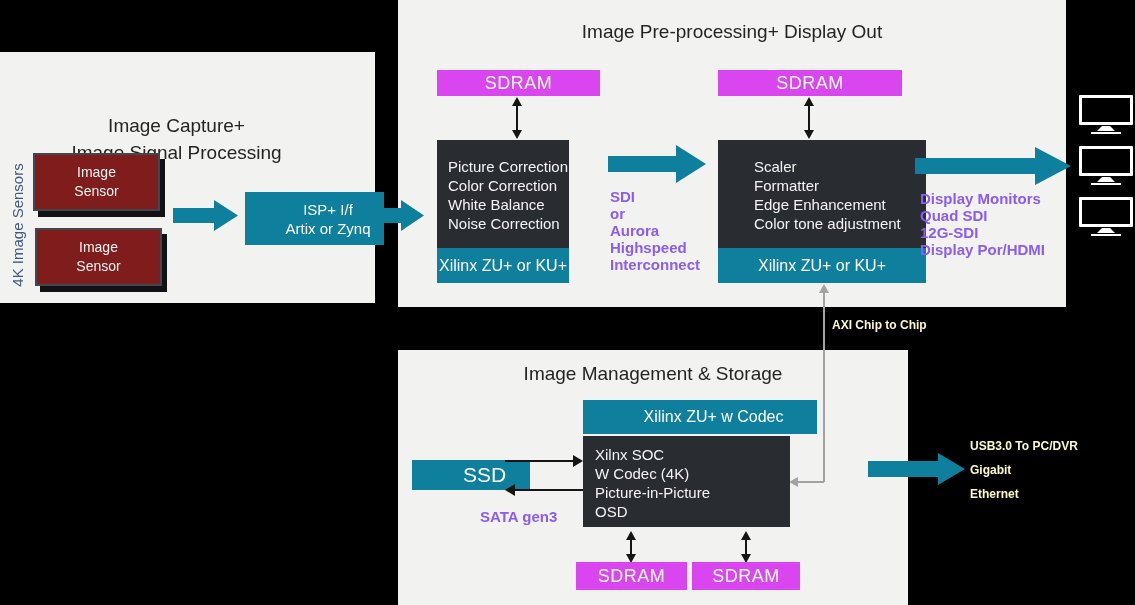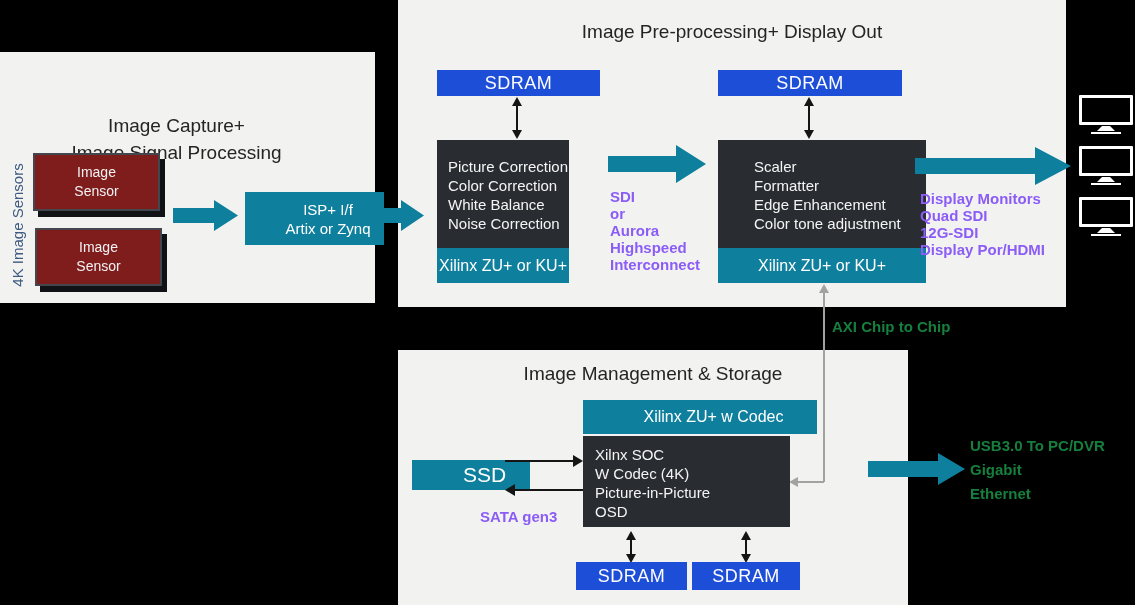--- a/index.html
+++ b/index.html
@@ -6,21 +6,21 @@
   .stage { position:relative; width:1135px; height:605px; background:#000;
            font-family:"Liberation Sans", sans-serif; overflow:hidden; }
   .abs { position:absolute; }
   .panel { position:absolute; background:#f2f3f1; }
   .sec-title { color:#242424; font-size:19px; line-height:27px; text-align:center;
                font-weight:500; white-space:pre-line; }
   .darkbox { position:absolute; background:#292c31; color:#f4f4f4; }
   .darkbox .body { font-size:15px; line-height:19px; white-space:pre-line; }
   .chipstrip { background:#0e7f9c; color:#fff; font-size:16px; display:flex;
                align-items:center; justify-content:center; }
-  .graybox { position:absolute; background:#1d4ed8; color:#fdfdfd; display:flex;
+  .graybox { position:absolute; background:#d946ef; color:#fdfdfd; display:flex;
              align-items:center; justify-content:center; font-size:18px; letter-spacing:0.5px; }
   .tealbox { position:absolute; background:#0e7f9c; color:#fff; display:flex;
              flex-direction:column; align-items:center; justify-content:center;padding-left:27px; }
   .sensorbox { position:absolute; background:#7f1d1d; border:2px solid #43464c;
                box-shadow:5px 6px 0 #101215; color:#f2f2f2; display:flex;
                align-items:center; justify-content:center; text-align:center;
                font-size:14px; line-height:19px; white-space:pre-line; }
   .note { position:absolute; color:#8b5cf6; font-size:15px; line-height:17px; white-space:pre-line;font-weight:bold; }
   .vlabel { position:absolute; color:#3e5a80; font-size:15px; font-weight:500; white-space:nowrap;
             transform:translate(-50%,-50%) rotate(-90deg); }
@@ -47,21 +47,21 @@
     border-left:5px solid transparent; border-right:5px solid transparent; border-bottom:9px solid #a2a2a2; }
   .axi-left { position:absolute; width:0; height:0;
     border-top:5px solid transparent; border-bottom:5px solid transparent; border-right:9px solid #a2a2a2; }
   
   .monitor { position:absolute; width:56px; }
   .monitor .screen { width:48px; height:24px; border:3px solid #fff; background:#000;
                      border-radius:1px; margin:0 auto; }
   .monitor .neck { width:8px; height:0; border-left:5px solid transparent; border-right:5px solid transparent;
                    border-bottom:5px solid #fff; margin:1px auto 0; }
   .monitor .base { width:30px; height:2px; background:#fff; margin:1px auto 0; }
-  .wnote { position:absolute; color:#15803d; font-weight:700; font-size:15px; white-space:pre-line; }
+  .wnote { position:absolute; color:#fef9c3; font-weight:700; font-size:12px; white-space:pre-line; }
 </style>
 </head>
 <body>
 
 <div class="stage">
 
   <div class="panel" style="left:0; top:52; width:375px; height:251px; top:52px;"></div>
   <div class="panel" style="left:398px; top:0; width:668px; height:307px;"></div>
   <div class="panel" style="left:398px; top:350px; width:510px; height:255px;"></div>
 

